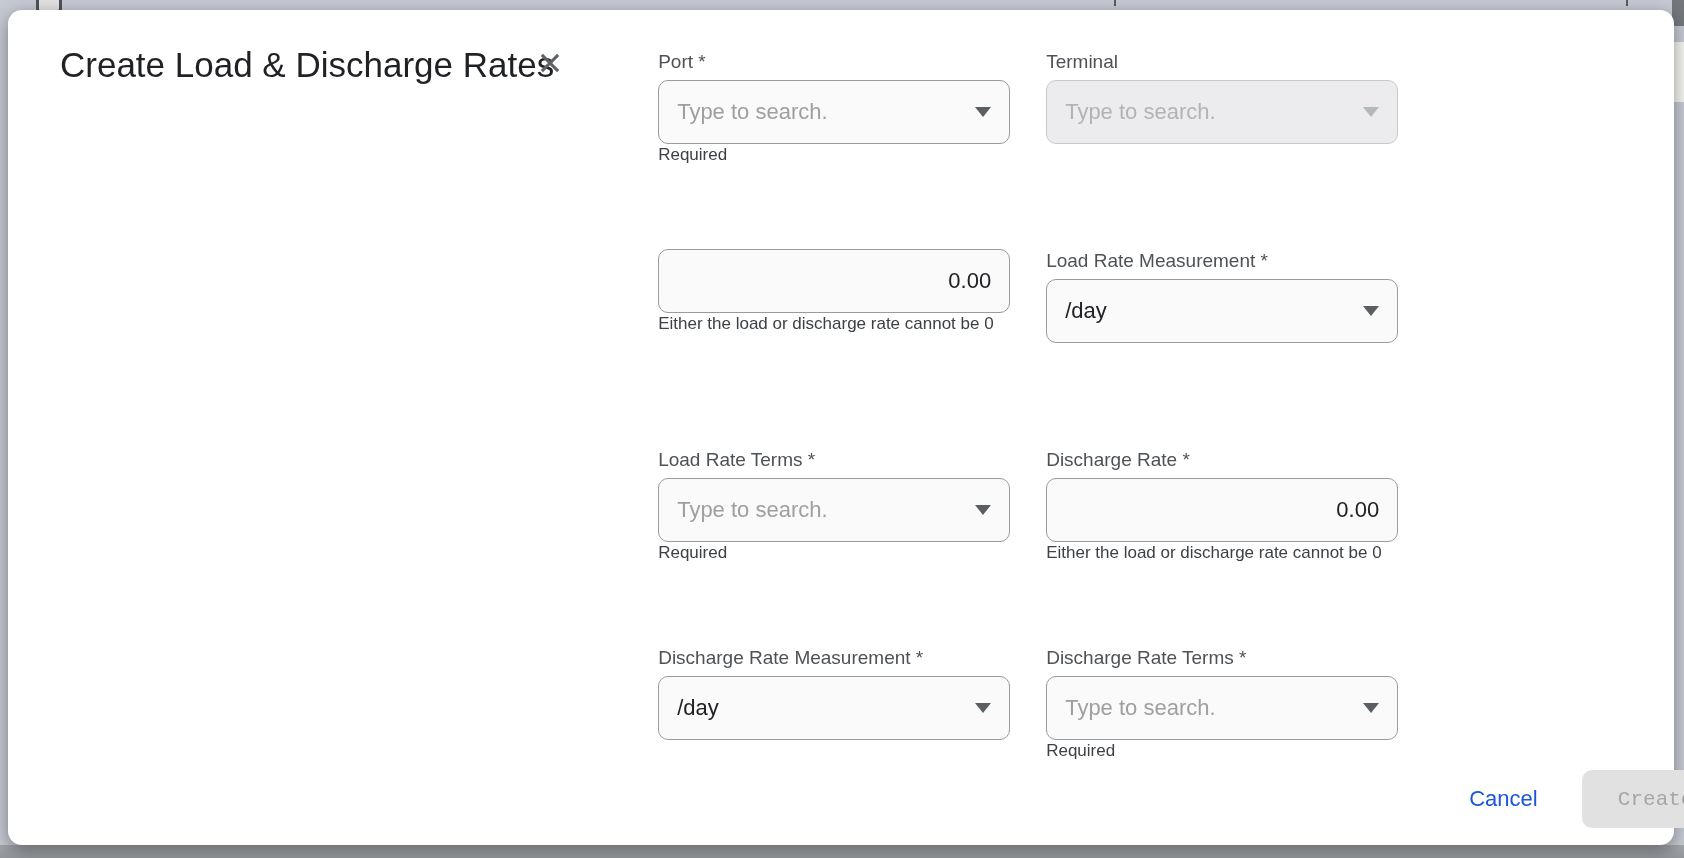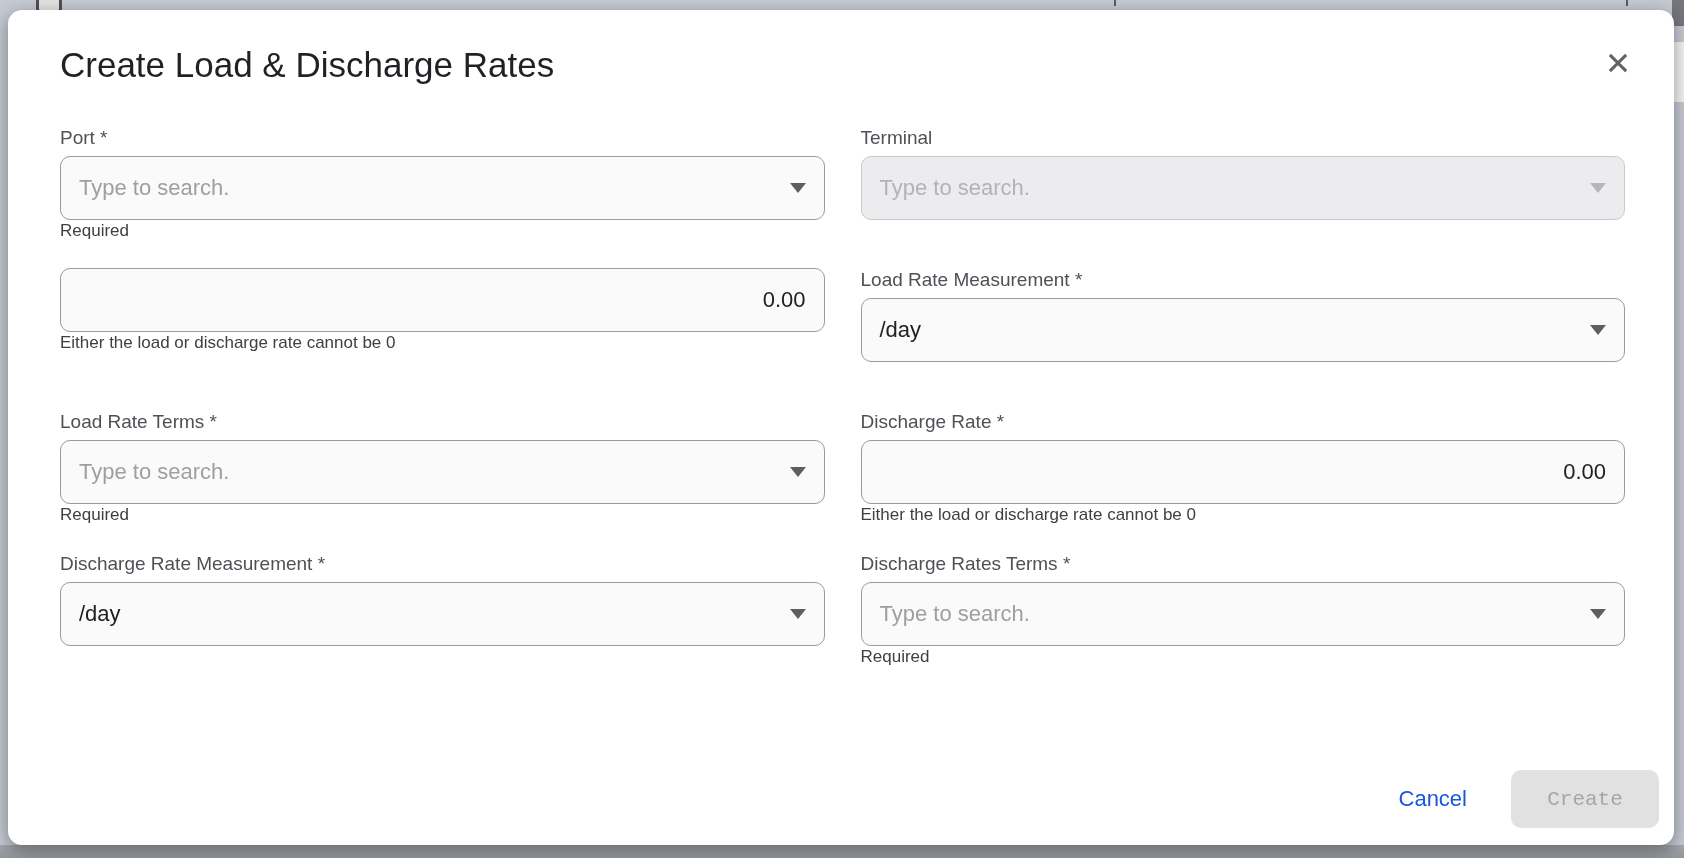--- a/index.html
+++ b/index.html
@@ -27,21 +27,21 @@
   .bg-mark-a { position: absolute; left: 1114px; top: 0; width: 2px; height: 6px; background: #5a5d61; }
   .bg-mark-b { position: absolute; left: 1626px; top: 0; width: 2px; height: 6px; background: #5a5d61; }
   .bg-right-dark  { position: absolute; left: 1672px; top: 0; width: 12px; height: 26px; background: #74777c; }
   .bg-right-white { position: absolute; left: 1674px; top: 42px; width: 10px; height: 60px; background: #f5f5f2; }
 
   
   .modal {
     position: absolute; left: 8px; top: 10px; width: 1666px; height: 835px;
     background: #ffffff; border-radius: 14px;
     box-shadow: 0 5px 18px rgba(0,0,0,0.40);
-    display: flex; flex-direction: column;
+    display: flex; flex-direction: row;
     box-sizing: border-box;
   }
   .modal-header { position: relative; padding: 34px 52px 0 52px; flex: 0 0 auto; }
   .modal-title {
     font-size: 35px; line-height: 42px; color: #1f2124; font-weight: 400;
   }
   .close-btn {
     position: absolute; top: 36px; right: 38px; width: 36px; height: 36px;
     background: none; border: none; padding: 0; cursor: pointer;
     display: flex; align-items: center; justify-content: center;
@@ -182,21 +182,21 @@
       <div class="cell">
         <div class="field-label">Discharge Rate Measurement *</div>
         <div class="control">
           <span class="select-value">/day</span>
           <span class="dd-arrow"></span>
         </div>
         <div class="field-helper"></div>
       </div>
 
       <div class="cell">
-        <div class="field-label">Discharge Rates Terms *</div>
+        <div class="field-label">Discharge Rate Terms *</div>
         <div class="control">
           <input type="text" placeholder="Type to search." style="">
           <span class="dd-arrow"></span>
         </div>
         <div class="field-helper">Required</div>
       </div>
 
     </div>
 
     <div class="actions">

